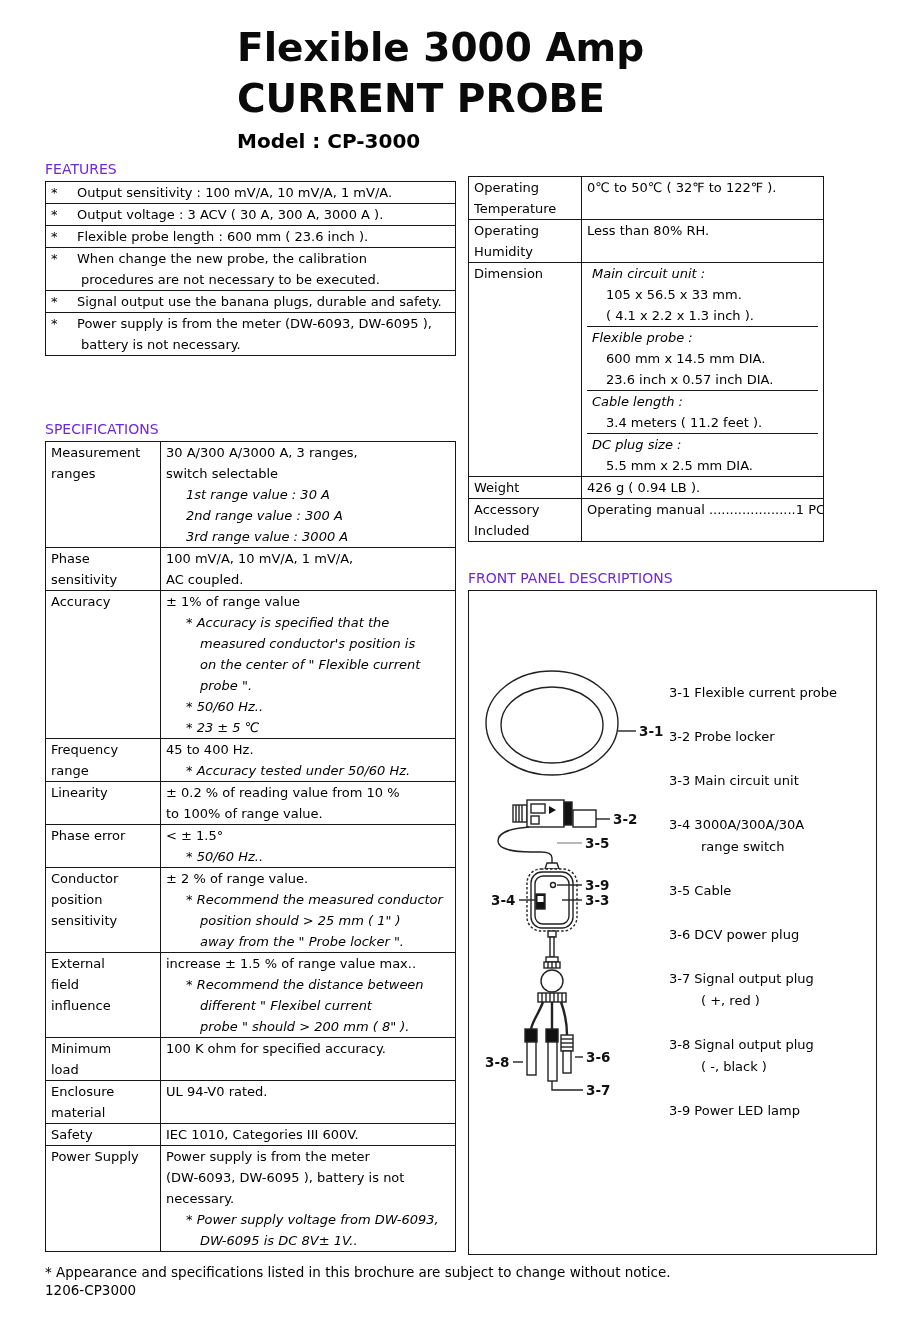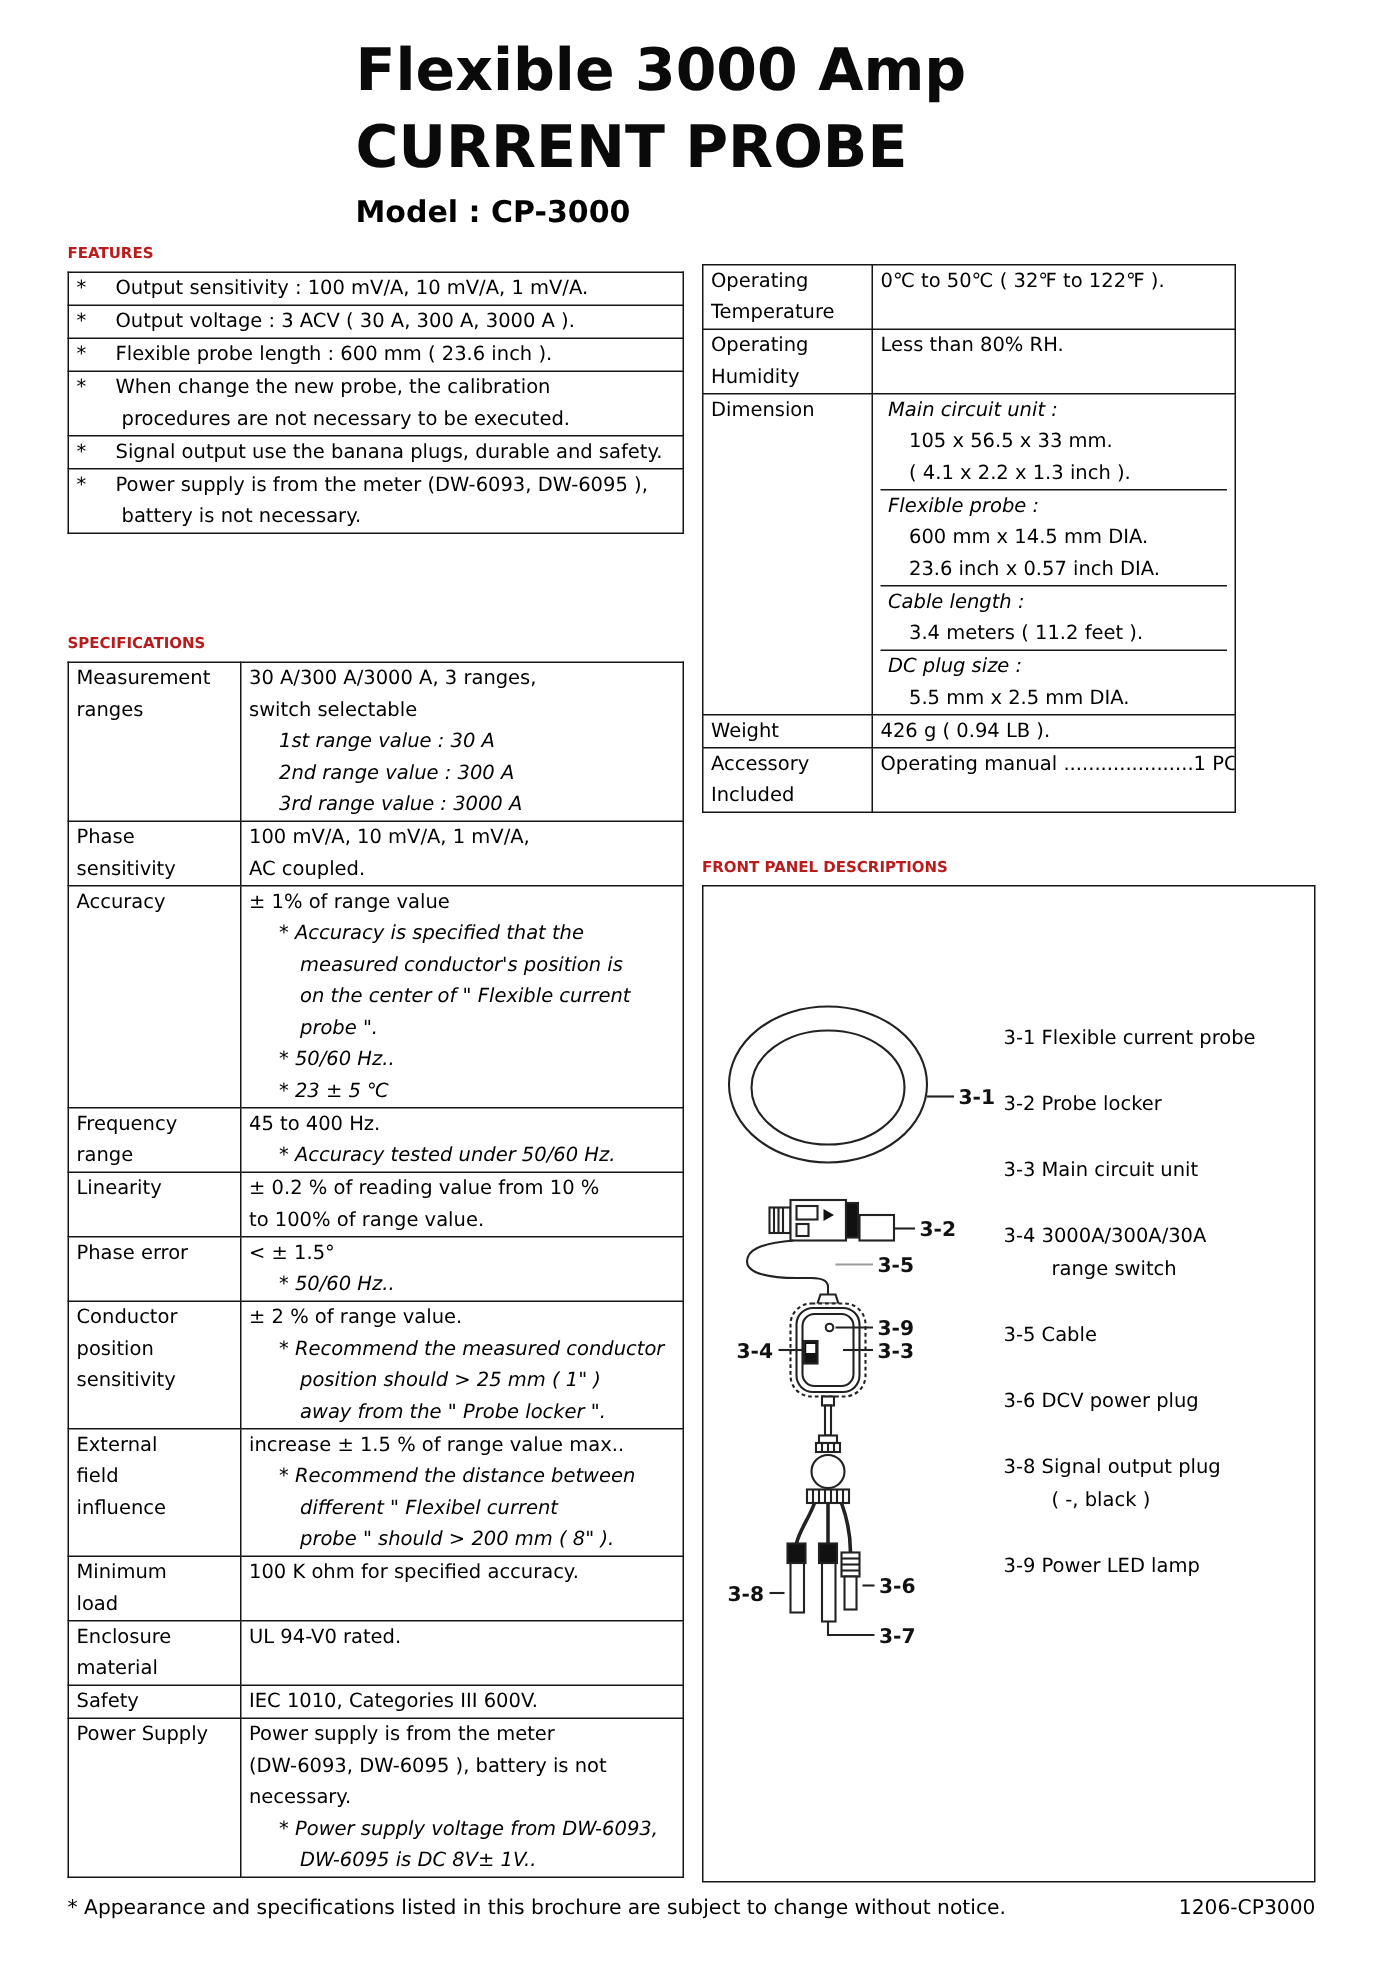--- a/index.html
+++ b/index.html
@@ -9,21 +9,21 @@
     font-family:"DejaVu Sans",sans-serif;
   }
   .page{position:absolute;inset:0;background:#fff;}
 
   
   .title-block{position:absolute;left:237px;top:22px;}
   .t-line{font-weight:bold;font-size:39px;line-height:51px;color:#0a0a0a;}
   .t-model{font-weight:bold;font-size:20px;line-height:24px;margin-top:5px;}
 
   
-  .sec-head{font-size:10px;font-weight:bold;line-height:17px;margin:0 0 3px 0;color:#b91c1c;}
+  .sec-head{font-size:14px;font-weight:normal;line-height:17px;margin:0 0 3px 0;color:#6d28d9;}
 
   
   table.sheet{border-collapse:collapse;width:100%;table-layout:fixed;}
   table.sheet td{
     border:1.5px solid #161616;vertical-align:top;
     font-size:13px;line-height:21px;padding:0 5px;
     overflow:hidden;
   }
   .lab{font-size:13px;}
   .line{white-space:nowrap;}
@@ -51,21 +51,21 @@
   
   .fp{position:absolute;left:468px;top:570px;width:388px;}
   .fbox{position:relative;margin-top:2px;border:1.5px solid #161616;width:409px;height:665px;box-sizing:border-box;background:#fff;}
   .legend{position:absolute;left:200px;top:91px;width:200px;font-size:13px;}
   .litem{line-height:22px;margin-bottom:22px;}
   .l2{padding-left:32px;}
   svg.diag{position:absolute;left:0;top:0;}
   svg.diag text{font-family:"DejaVu Sans",sans-serif;font-size:13.5px;font-weight:bold;fill:#111;}
 
   
-  .footer{position:absolute;left:45px;top:1263px;width:832px;display:flex;justify-content:space-between;font-size:13.5px;line-height:18px;}
+  .footer{position:absolute;left:45px;top:1263px;width:832px;display:flex;justify-content:space-between;font-size:13.5px;line-height:18px;flex-direction:column;}
 </style>
 </head>
 <body>
 
 <div class="page">
 
   <header class="title-block">
     <div class="t-line">Flexible 3000 Amp</div>
     <div class="t-line">CURRENT PROBE</div>
     <div class="t-model">Model : CP-3000</div>
@@ -429,20 +429,24 @@
           <div>3-4 3000A/300A/30A</div>
           <div class="l2">range switch</div>
         </div>
         <div class="litem">
             <div>3-5 Cable</div>
           </div>
         <div class="litem">
             <div>3-6 DCV power plug</div>
           </div>
         <div class="litem">
+          <div>3-7 Signal output plug</div>
+          <div class="l2">( +, red )</div>
+        </div>
+        <div class="litem">
           <div>3-8 Signal output plug</div>
           <div class="l2">( -, black )</div>
         </div>
         <div class="litem">
             <div>3-9 Power LED lamp</div>
           </div>
       </div>
     </div>
   </section>
 

